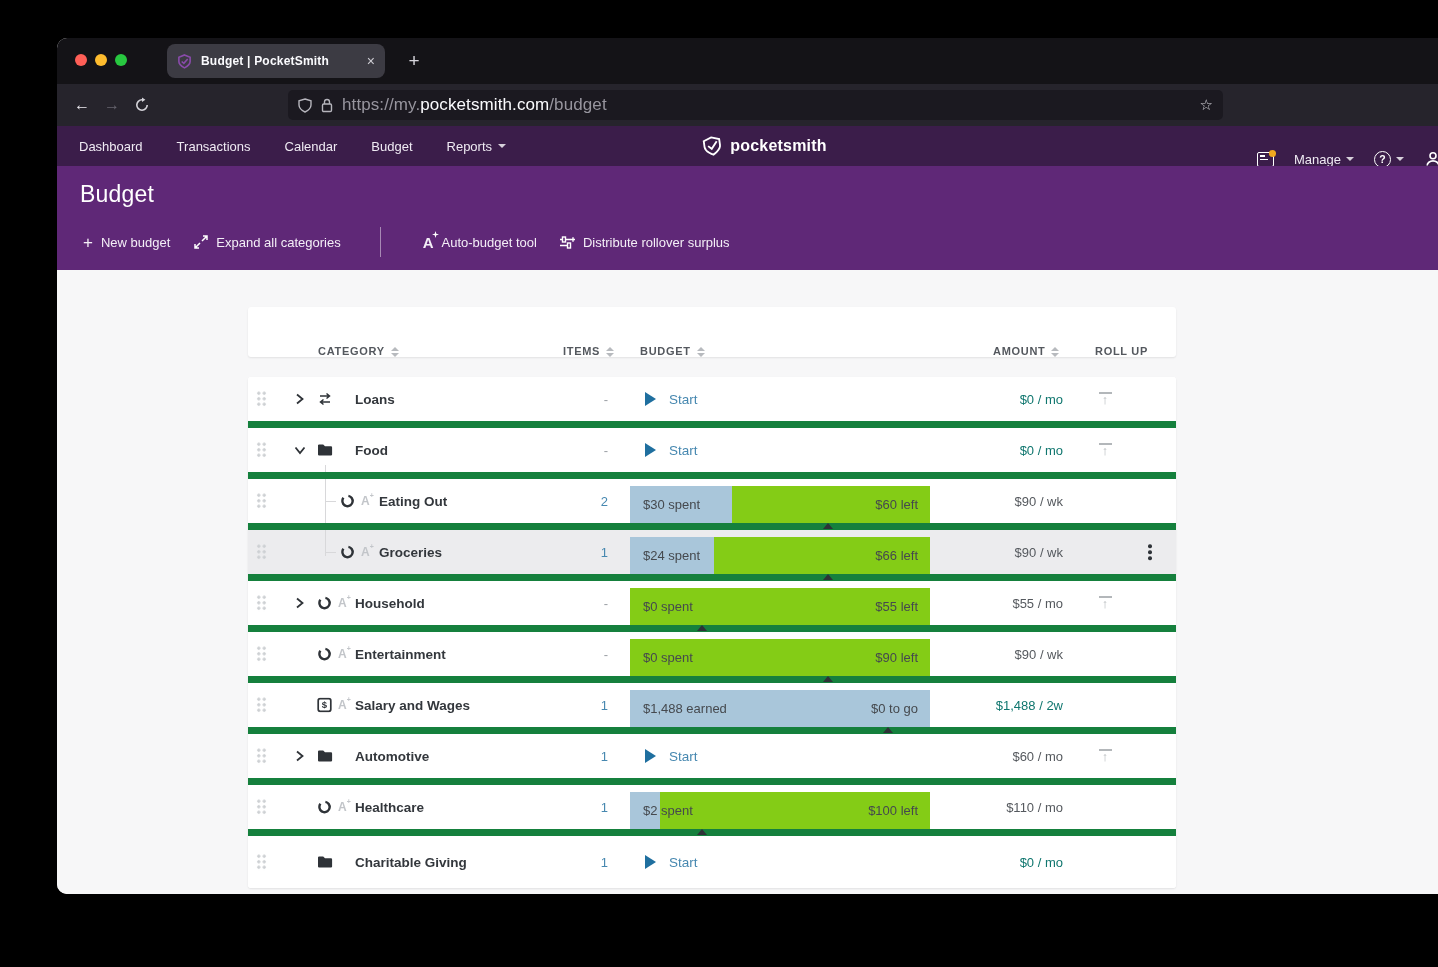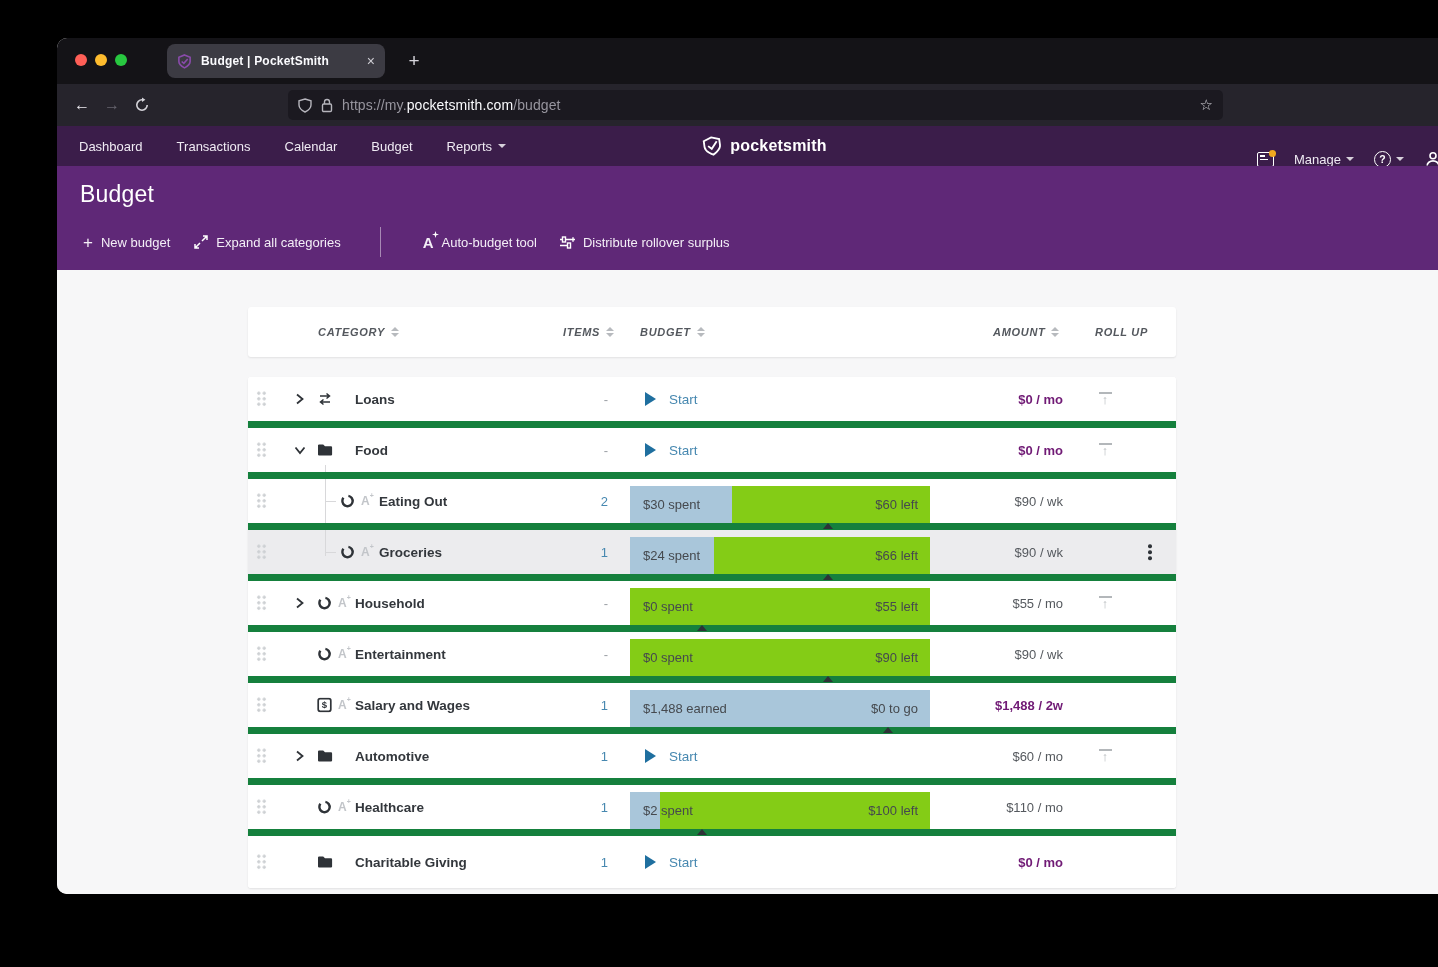--- a/index.html
+++ b/index.html
@@ -24,21 +24,21 @@
             display:flex; align-items:center; justify-content:center; }
 
   
   .toolbar { height:42px; background:#26242c; display:flex; align-items:center; flex:none; position:relative; }
   .nav-arrow { width:30px; text-align:center; font-size:16px; }
   .arr-back{ color:#eceaf0; margin-left:10px;} .arr-fwd{ color:#67656f;}
   .reload { width:30px; display:flex; justify-content:center; }
   .urlbar { position:absolute; left:231px; top:6px; width:935px; height:30px; background:#1b1920; border-radius:5px;
             display:flex; align-items:center; padding:0 10px; }
   .urlbar .shield, .urlbar .lock { margin-right:9px; display:flex; }
-  .url-text { font-size:14px; color:#97959e; letter-spacing:.1px; }
+  .url-text { font-size:17px; color:#97959e; letter-spacing:.1px; }
   .url-text b { color:#fbfbfe; font-weight:400; }
   .url-star { margin-left:auto; color:#d2d1d7; font-size:15px; }
   .hamburger { position:absolute; right:13px; top:13px; width:17px; display:flex; flex-direction:column; gap:3.5px; }
   .hamburger i { height:1.8px; background:#d5d4da; display:block; border-radius:1px; }
 
   
   .webpage { flex:1; position:relative; background:#f7f7f8; overflow:hidden; }
   .scrolltrack { position:absolute; right:0; top:0; bottom:0; width:18px; background:#fafafa; border-left:1px solid #e4e4e6; }
   .scrollthumb { position:absolute; left:4px; width:9px; top:252px; height:512px; background:#ababaf; border-radius:5px; }
   .site { position:absolute; left:0; top:0; right:18px; bottom:0; }
@@ -69,22 +69,22 @@
   .ph-gap1{ margin-right:24px; } .ph-divider { width:1px; height:30px; background:rgba(255,255,255,.45); margin:0 42px 0 39px; }
   .ph-gap2{ margin-right:22px; }
   .plus-glyph { font-size:17px; font-weight:400; line-height:1; }
   .autoA { position:relative; font-weight:700; font-size:15px; line-height:1; }
   .autoA svg { position:absolute; right:-6px; top:-4px; }
 
   
   .content { padding:37px 0 0 191px; }
   .card { width:928px; background:#fff; border-radius:3px; box-shadow:0 1px 2px rgba(0,0,0,.09); position:relative; }
   .thead { height:50px; margin-bottom:20px; }
-  .th { position:absolute; top:0; height:50px; display:flex; align-items:center; gap:6px;
-        font-size:11px; font-weight:700; color:#54585e; letter-spacing:.7px; text-transform:uppercase;font-style:italic; }
+  .th { position:absolute; top:0; height:50px; display:flex; align-items:flex-end; gap:6px;
+        font-size:11px; font-weight:700; color:#54585e; letter-spacing:.7px; text-transform:uppercase; }
   .th-cat{ left:70px; } .th-items{ left:315px; } .th-budget{ left:392px; } .th-amount{ left:745px; } .th-rollup{ left:847px; }
   .sort { display:inline-flex; flex-direction:column; gap:2px; }
   .sort i { width:0; height:0; border-left:4px solid transparent; border-right:4px solid transparent; display:block; }
   .sort .up { border-bottom:4px solid #b7babe; } .sort .down { border-top:4px solid #b7babe; }
 
   .tbody { overflow:hidden; }
   .trow { height:51px; position:relative; border-bottom:7px solid #15803d; background:#fff; }
   .trow:last-child { border-bottom:none; height:52px; }
   .trow.hover { background:#ececee; }
 
@@ -111,21 +111,21 @@
   .startlink { font-size:13.5px; color:#4788b0; }
   .bar { position:absolute; left:0; right:0; top:7px; height:37px; background:#84cc16; overflow:hidden; }
   .bar-fill { position:absolute; left:0; top:0; bottom:0; background:#a9c6da; }
   .bar-spent { position:absolute; left:13px; top:0; line-height:37px; font-size:13px; color:#45494e; }
   .bar-left  { position:absolute; right:12px; top:0; line-height:37px; font-size:13px; color:#45494e; }
   .bar-marker { position:absolute; top:44px; transform:translateX(-50%); width:0; height:0;
                 border-left:5px solid transparent; border-right:5px solid transparent; border-bottom:6px solid #2e3237; }
 
   .r-amount { position:absolute; left:680px; width:135px; top:50%; transform:translateY(-50%);
               text-align:right; font-size:13px; color:#55595e; white-space:nowrap; }
-  .r-amount.green { color:#701a75; font-weight:700;text-align:right; }
+  .r-amount.green { color:#0f766e; font-weight:400;text-align:right; }
 
   .r-rollup { position:absolute; left:846px; top:50%; transform:translateY(-50%); width:22px;
               display:flex; flex-direction:column; align-items:center; }
   .rollup-bar { width:13px; height:2px; background:#b3b7ba; margin-bottom:-1px; }
   .rollup-arrow { font-size:13px; color:#b3b7ba; line-height:13px; }
   .r-kebab { position:absolute; left:900px; top:50%; transform:translateY(-50%); display:flex; flex-direction:column; gap:2.5px; }
   .r-kebab i { width:3.5px; height:3.5px; border-radius:50%; background:#2f3338; display:block; }
 </style>
 </head>
 <body>

